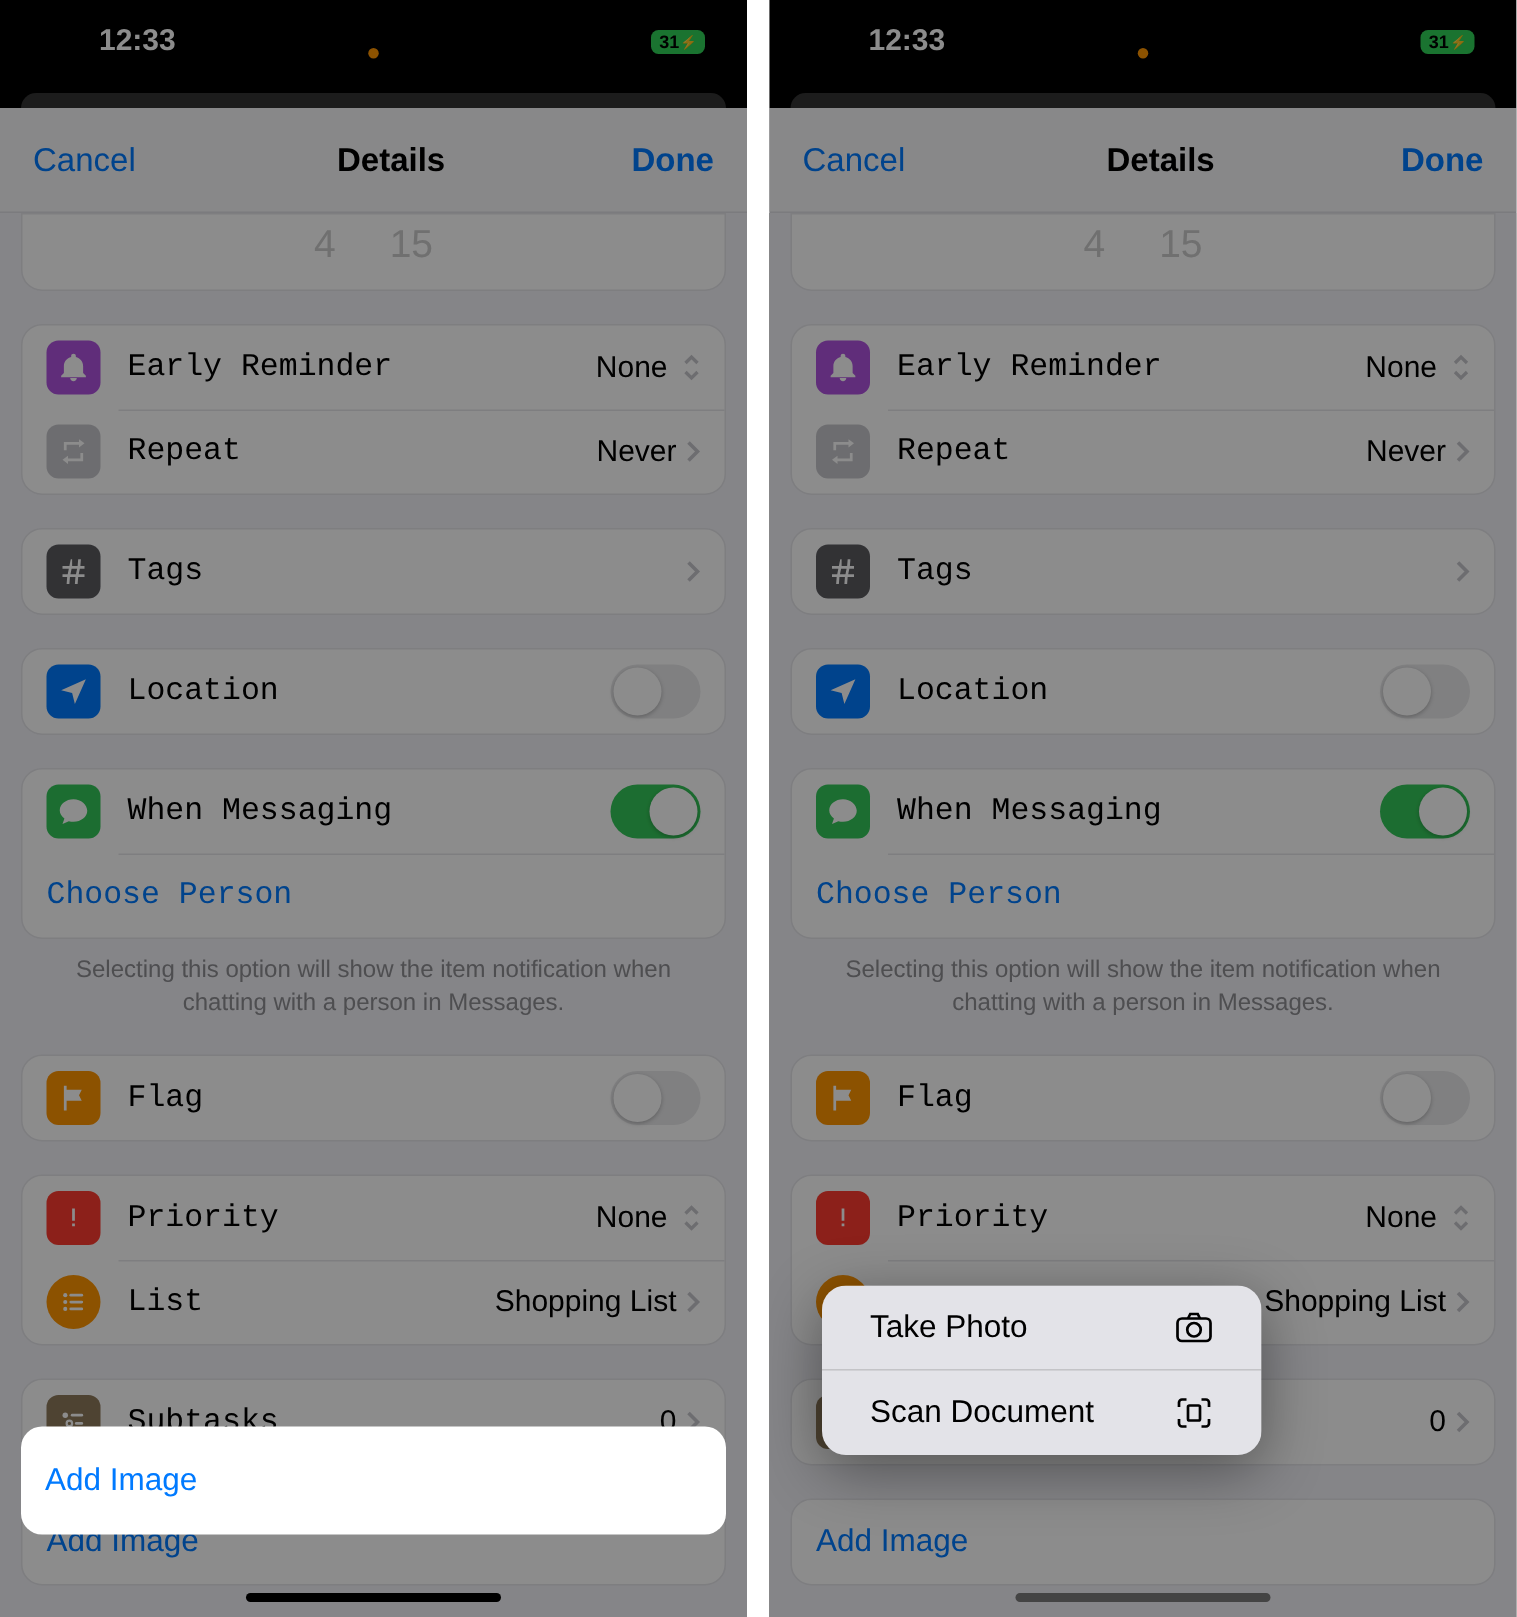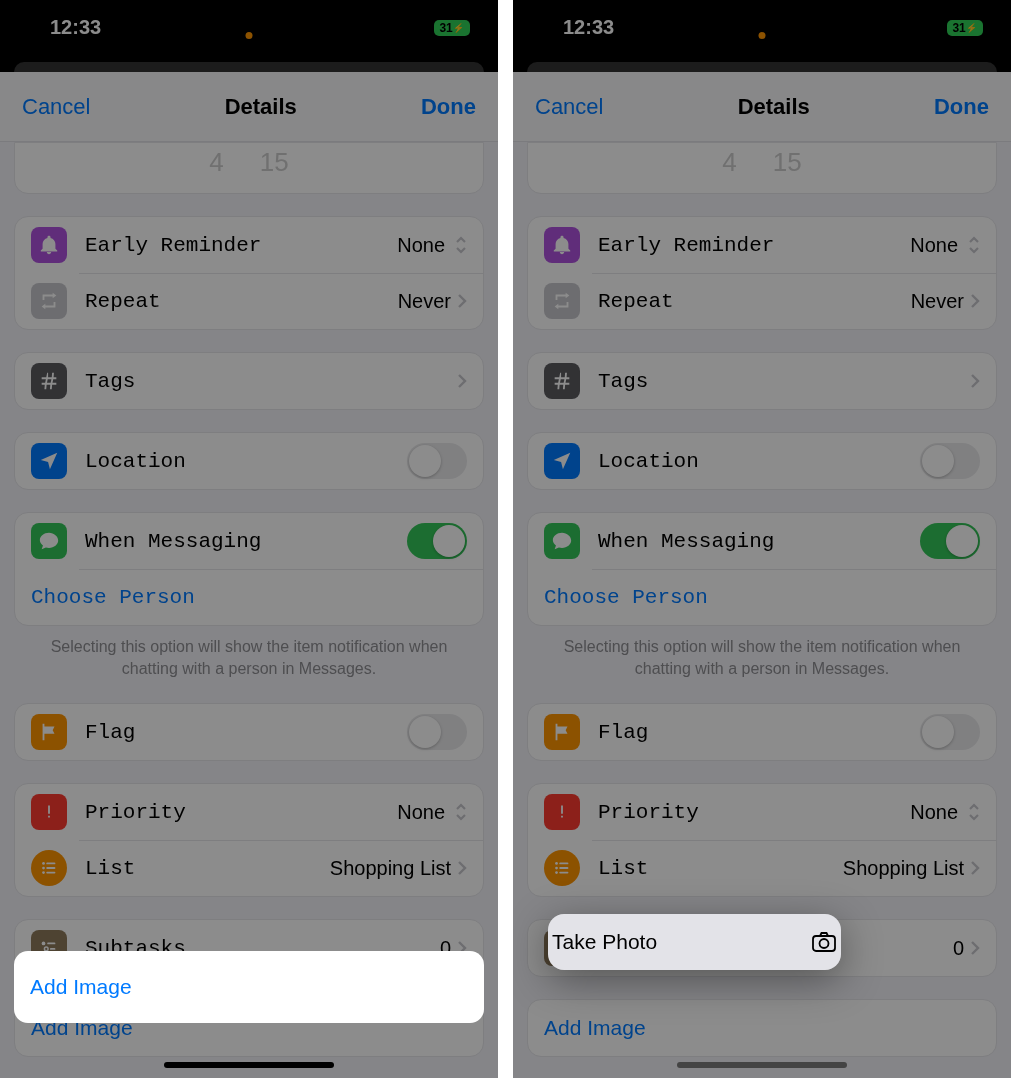--- a/index.html
+++ b/index.html
@@ -23,20 +23,21 @@
   
   .statusbar {
     height: 55px;
     display:flex;
     align-items:center;
     justify-content:space-between;
     padding:0 28px 0 50px;
     color:#fff;
     font-size:20px;
     font-weight:600;
+    margin-left:16px;
   }
   .statusbar .right { display:flex; align-items:center; gap:8px; }
   .center-dot { position:absolute; left:50%; top:32px; transform:translateX(-50%); width:7px; height:7px; border-radius:50%; background:#ff9500;}
   .battery {
     background:#30d158; color:#000; font-size:12px; font-weight:700;
     padding:1px 5px; border-radius:5px; display:flex; align-items:center;
   }
   .wifi-icon svg { display:block; }
   
   .sheet-back {
@@ -110,21 +111,21 @@
     background:#fff; border-radius:14px; display:flex; align-items:center;
     padding:0 16px; font-size:21px; color:#007aff; z-index:5;
   }
   
   .ctx {
     position:absolute; left:35px; width:293px; bottom:108px; z-index:10;
     border-radius:16px; overflow:hidden; box-shadow:0 10px 40px rgba(0,0,0,.4);
   }
   .ctx-item {
     display:flex; align-items:center; justify-content:space-between;
-    padding:16px 4px; background:#e3e3e8; font-size:21px; color:#000;
+    padding:16px 32px; background:#e3e3e8; font-size:21px; color:#000;
   }
   .ctx-item + .ctx-item { border-top:1px solid rgba(0,0,0,.08); }
   .ctx-item.sel { background:#fff; }
   .ctx-icon svg { width:26px;height:22px; display:block; color:#000;}
   
   .home-ind {
     position:absolute; bottom:10px; left:50%; transform:translateX(-50%);
     width:170px; height:6px; border-radius:3px; background:#000; z-index:20;
   }
   .home-ind.dimmed { background:#444; }
@@ -545,16 +546,25 @@
     <div class="ctx-item">
       <span>Take Photo</span>
       <span class="ctx-icon">
           <svg viewBox="0 0 26 22" fill="none" stroke="#000" stroke-width="1.8">
             <rect x="2" y="5" width="22" height="15" rx="3"></rect>
             <circle cx="13" cy="12.5" r="4.5"></circle>
             <path d="M9 5l1.5-3h5L17 5"></path>
           </svg>
         </span>
     </div>
+    <div class="ctx-item">
+      <span>Scan Document</span>
+      <span class="ctx-icon">
+          <svg viewBox="0 0 26 22" fill="none" stroke="#000" stroke-width="1.8">
+            <path d="M3 7V4c0-1 1-2 2-2h3M23 7V4c0-1-1-2-2-2h-3M3 15v3c0 1 1 2 2 2h3M23 15v3c0 1-1 2-2 2h-3"></path>
+            <rect x="9" y="6" width="8" height="10" rx="1"></rect>
+          </svg>
+        </span>
+    </div>
   </div>
 
   <div class="home-ind dimmed"></div>
 </div>
 
 </body></html>

